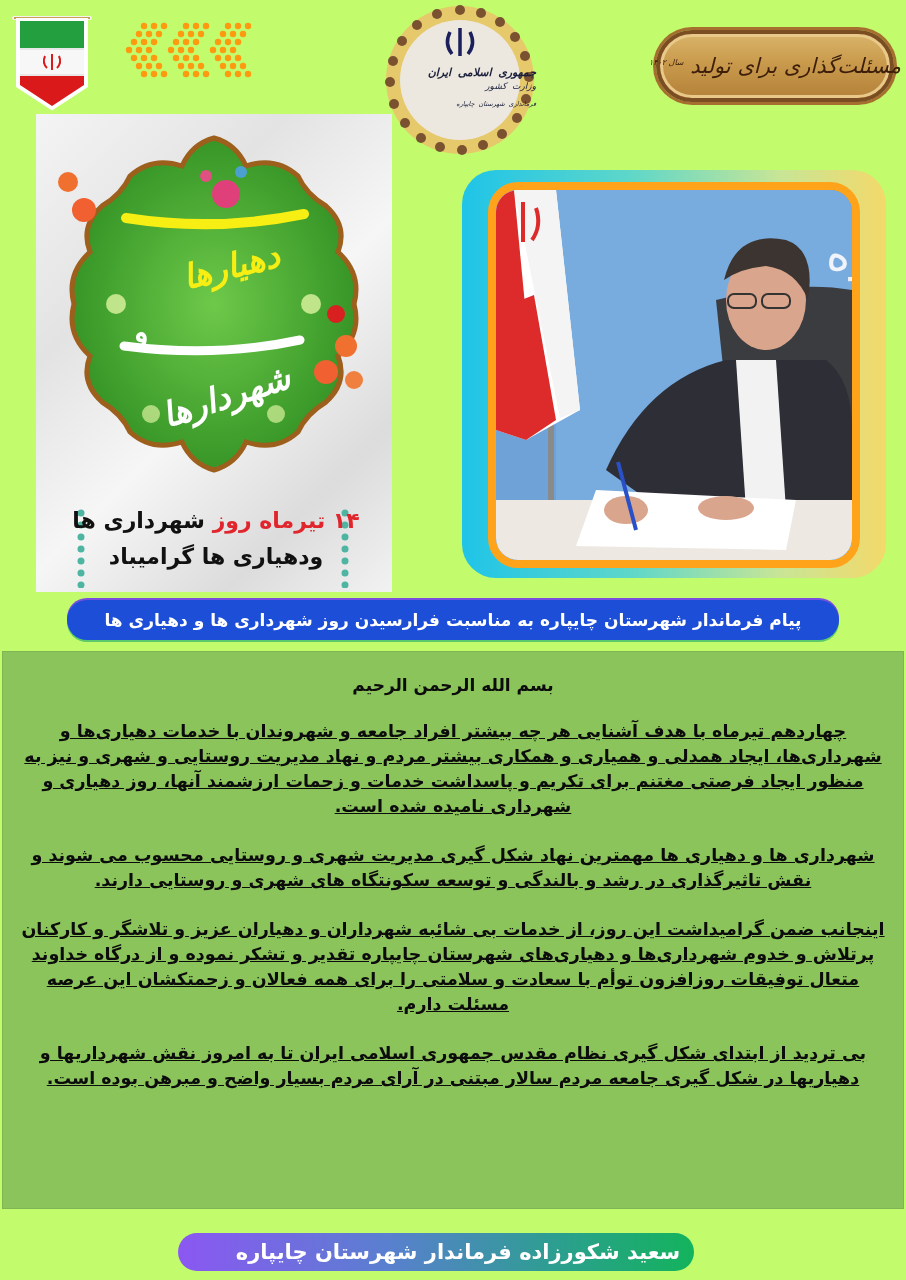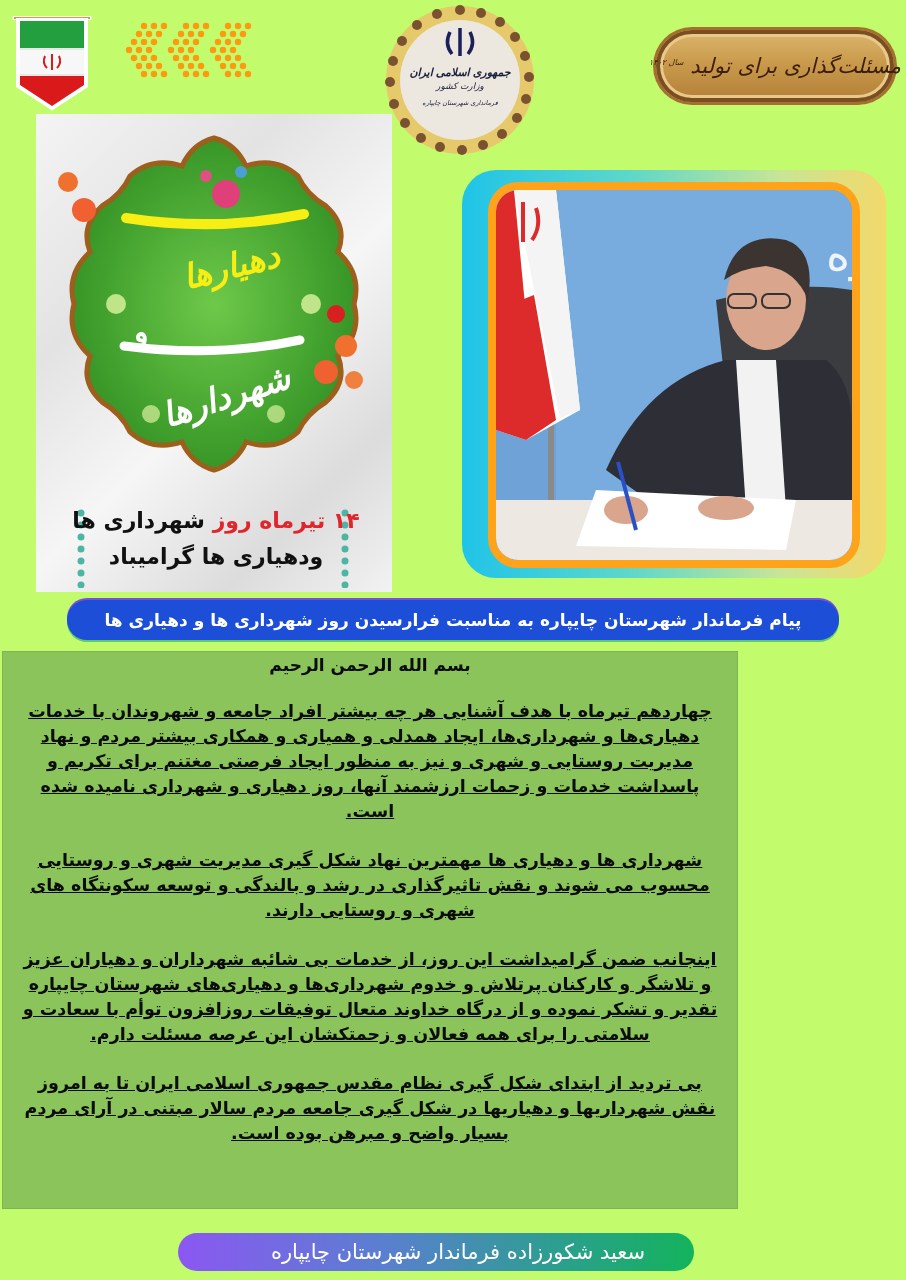--- a/index.html
+++ b/index.html
@@ -72,44 +72,44 @@
     background: #1d4ed8;
     box-shadow: 0 -2px 0 #7a4fe0, 0 2px 0 #5bc96c;
     display:flex; align-items:center; justify-content:center;
   }
   #title-bar span {
     direction: rtl; color:#fff; font-weight:bold; font-size: 17px; white-space:nowrap;
   }
 
   
   #message {
-    left: 2px; top: 651px; width: 736px; height: 558px;
+    left: 2px; top: 651px; width: 902px; height: 558px;
     background: #8bc45a;
     border: 1px solid #7fb552;
-    padding: 1px 16px 0 16px;
+    padding: 21px 16px 0 16px;
     direction: rtl;
     text-align: center;
     color: #0c0c0c;
     font-weight: bold;
   }
   #message .basmala { font-size: 17px; line-height: 24px; margin-bottom: 22px; }
   #message p {
     font-size: 17.5px; line-height: 25px; margin-bottom: 24px;
     text-align: center;
     text-decoration: underline;
   }
 
   
   #signature {
     left: 178px; top: 1233px; width: 516px; height: 38px;
     border-radius: 19px;
     background: linear-gradient(90deg,#8b57f2 0%,#5a7fd0 40%,#2aa08c 75%,#13b35c 100%);
     display:flex; align-items:center; justify-content:center;
   }
-  #signature span { direction: rtl; color:#fff; font-weight:normal; font-size: 21px; white-space:nowrap;margin-left:44px; }
+  #signature span { direction: rtl; color:#fff; font-weight:bold; font-size: 21px; white-space:nowrap;margin-left:44px; }
 </style>
 </head>
 <body>
 
 <div id="pennant" class="abs">
   <svg width="80" height="98" viewBox="0 0 80 98">
     <rect x="0" y="2" width="80" height="4" rx="2" fill="#f3f3f3"></rect>
     <rect x="2" y="3" width="76" height="2" fill="#c8a050"></rect>
     <path d="M6 6 H74 V72 L40 94 L6 72 Z" fill="#ffffff" stroke="#ffffff" stroke-width="4"></path>
     <path d="M8 7 H72 V34 H8 Z" fill="#239f40"></path>
@@ -185,21 +185,21 @@
       <circle cx="33" cy="21" r="5"></circle>
         <circle cx="53" cy="10" r="5"></circle>
     </g>
     <circle cx="76" cy="76" r="60" fill="#ece8df"></circle>
     <g fill="none" stroke="#1b1f5c" stroke-width="3.5">
       <path d="M66 28 Q60 40 68 50"></path>
       <path d="M86 28 Q92 40 84 50"></path>
       <line x1="76" y1="24" x2="76" y2="52"></line>
     </g>
   </svg>
-  <div style="position:absolute;left:0;right:0;top:62px;text-align:center;direction:rtl;font-family:Liberation Sans, sans-serif;font-style:italic;color:#1b1f3c;">
+  <div style="position:absolute;left:0;right:0;top:62px;text-align:right;direction:rtl;font-family:Liberation Mono, monospace;font-style:italic;color:#1b1f3c;">
     <div style="font-size:11px;font-weight:bold;">جمهوری اسلامی ایران</div>
     <div style="font-size:9px;margin-top:2px;">وزارت کشور</div>
     <div style="font-size:6.5px;margin-top:8px;">فرمانداری شهرستان چایپاره</div>
   </div>
 </div>
 
 <div id="plaque" class="abs">
   <div class="plaque-inner">
     <span class="plaque-text">
       <span>مسئلت‌گذاری برای تولید</span>

